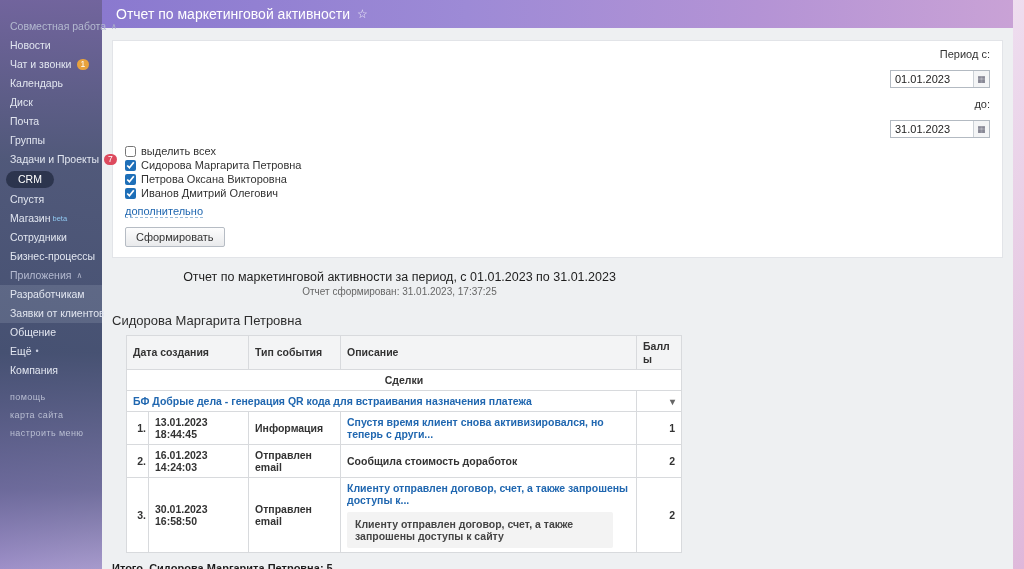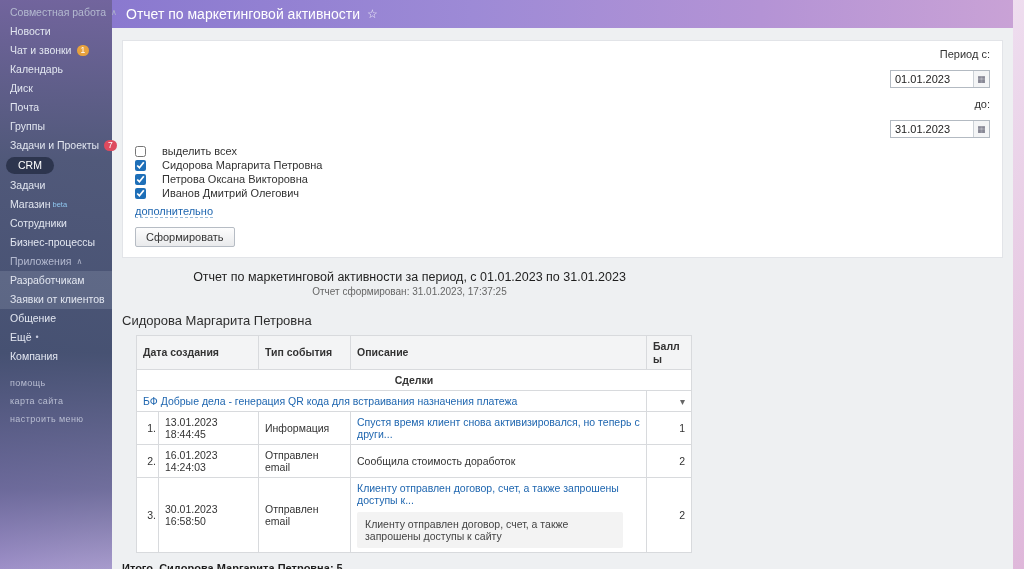--- a/index.html
+++ b/index.html
@@ -5,21 +5,21 @@
   * { margin:0; padding:0; box-sizing:border-box; }
   html,body { width:1024px; height:569px; overflow:hidden; }
   body {
     font-family:"Liberation Sans", sans-serif;
     background:linear-gradient(115deg,#8d7fc7 0%,#a796d6 12%,#cfc3e8 26%,#ece6f4 42%,#f2eef7 58%,#efdff0 78%,#e6c6e1 92%,#dfb7da 100%);
   }
   .app { display:flex; width:1024px; height:569px; }
 
   
   .sidebar {
-    width:112px; flex:none; padding-top:3px; position:relative; height:569px;
+    width:102px; flex:none; padding-top:17px; position:relative; height:569px;
     background:linear-gradient(180deg, rgba(112,99,155,.96) 0%, rgba(78,87,119,.97) 28%, rgba(66,78,110,.96) 62%, rgba(92,92,140,.82) 86%, rgba(130,116,180,.55) 100%);
   }
   .sb-item { display:flex; align-items:center; padding:3px 10px; font-size:10.5px; color:#e2e6f0; cursor:pointer; line-height:13px; white-space:nowrap; }
   .sb-section { color:#b4bad0; }
   .sb-arrow { font-size:8px; margin-left:5px; color:#aeb4c9; }
   .sb-selected { background:rgba(40,48,72,.88); border-radius:10px; margin:2px 6px; padding:2px 12px; color:#fff; width:fit-content; }
   .sb-boxed { background:rgba(222,226,238,.14); }
   .sb-badge { font-size:8.5px; color:#fff; border-radius:8px; padding:0 4px; margin-left:5px; line-height:11px; height:11px; display:inline-block; }
   .sb-sup { font-size:7.5px; color:#8fc7f0; margin-left:2px; align-self:flex-start; }
   .sb-dot { font-size:9px; color:#c5cadd; margin-left:4px; }
@@ -36,36 +36,36 @@
   .star { margin-left:7px; font-size:12px; color:rgba(255,255,255,.85); cursor:pointer; }
 
   .content { flex:1; background:#eef0f2; padding:12px 10px 0 10px; overflow:hidden; }
 
   
   .filter-card { background:#fff; border:1px solid #e2e4e8; padding:7px 12px 10px 12px; }
   .period-row { display:flex; align-items:flex-end; gap:10px; font-size:11px; color:#333; margin-bottom:6px;flex-direction:column; }
   .date-wrap { display:inline-flex; border:1px solid #b3bac2; background:#fff; height:18px; }
   .date-wrap input { border:none; outline:none; width:82px; font-size:11px; padding:0 4px; font-family:"Liberation Sans",sans-serif; color:#222; }
   .cal-btn { width:16px; border-left:1px solid #ccd1d6; background:#f4f5f6; font-size:9px; display:flex; align-items:center; justify-content:center; color:#667; cursor:pointer; }
-  .cb-row { display:flex; align-items:center; gap:16px; font-size:11px; color:#333; line-height:14px; cursor:pointer; }
+  .cb-row { display:flex; align-items:center; gap:5px; font-size:11px; color:#333; line-height:14px; cursor:pointer; }
   .cb-row input { width:11px; height:11px; accent-color:#1e6fb8; }
   .more-link { display:inline-block; margin:5px 0 2px 0; font-size:11px; color:#2067b0; border-bottom:1px dashed #9bbbd9; cursor:pointer; width:fit-content; }
   .gen-btn { display:block; margin-top:7px; font-size:11px; padding:3px 10px; color:#333;
     background:linear-gradient(#fdfdfd,#e9eaec); border:1px solid #b6bcc4; border-radius:2px; cursor:pointer;
     font-family:"Liberation Sans",sans-serif; }
 
   .report-title { width:575px; text-align:center; font-size:12.5px; color:#1e1e1e; margin-top:12px; }
   .report-generated { width:575px; text-align:center; font-size:10px; color:#666; margin-top:2px; }
 
   .sec-heading { font-size:13px; color:#2e2e2e; margin:16px 0 7px 0; }
   .sec-sub { font-size:10.5px; color:#2e2e2e; margin:0 0 5px 14px; }
   .sec-total { font-size:11px; font-weight:bold; color:#1c1c1c; margin-top:9px; }
 
   table.tbl { border-collapse:collapse; background:#fff; margin-left:14px; table-layout:fixed; }
-  .tbl th, .tbl td { border:1px solid #d8dadd; padding:4px 6px; font-size:10.5px; color:#333; vertical-align:middle; text-align:left; word-wrap:break-word; }
+  .tbl th, .tbl td { border:1px solid #d8dadd; padding:4px 6px; font-size:10.5px; color:#333; vertical-align:middle; text-align:left; word-wrap:break-word;font-weight:bold; }
   .tbl th { background:#f3f4f5; font-weight:bold; font-size:10.5px; line-height:1.2; }
   .events-tbl { width:555px; }
   td.num-cell { text-align:right; padding-right:2px; color:#333; }
   td.points-cell { text-align:right; }
   td.group-cell { text-align:center; font-weight:bold; }
   a.cell-link { color:#2067b0; text-decoration:none; cursor:pointer; }
   td.icon-cell { text-align:right; color:#777; }
   .chev { cursor:pointer; font-size:10px; color:#666; }
   .quote-box { background:#f3f3f3; border-radius:2px; padding:6px 8px; margin-top:6px; color:#444; font-size:10.5px; width:94%; }
 </style>
@@ -100,21 +100,21 @@
           <span>Группы</span>
         </div>
         <div class="sb-item">
           <span>Задачи и Проекты</span>
           <span class="sb-badge" style="background: rgb(221, 74, 94);">7</span>
         </div>
         <div class="sb-item sb-selected">
           <span>CRM</span>
         </div>
         <div class="sb-item">
-          <span>Задачи</span>
+          <span>Спустя</span>
         </div>
         <div class="sb-item">
           <span>Магазин</span>
           <span class="sb-sup">beta</span>
         </div>
         <div class="sb-item">
           <span>Сотрудники</span>
         </div>
         <div class="sb-item">
           <span>Бизнес-процессы</span>

